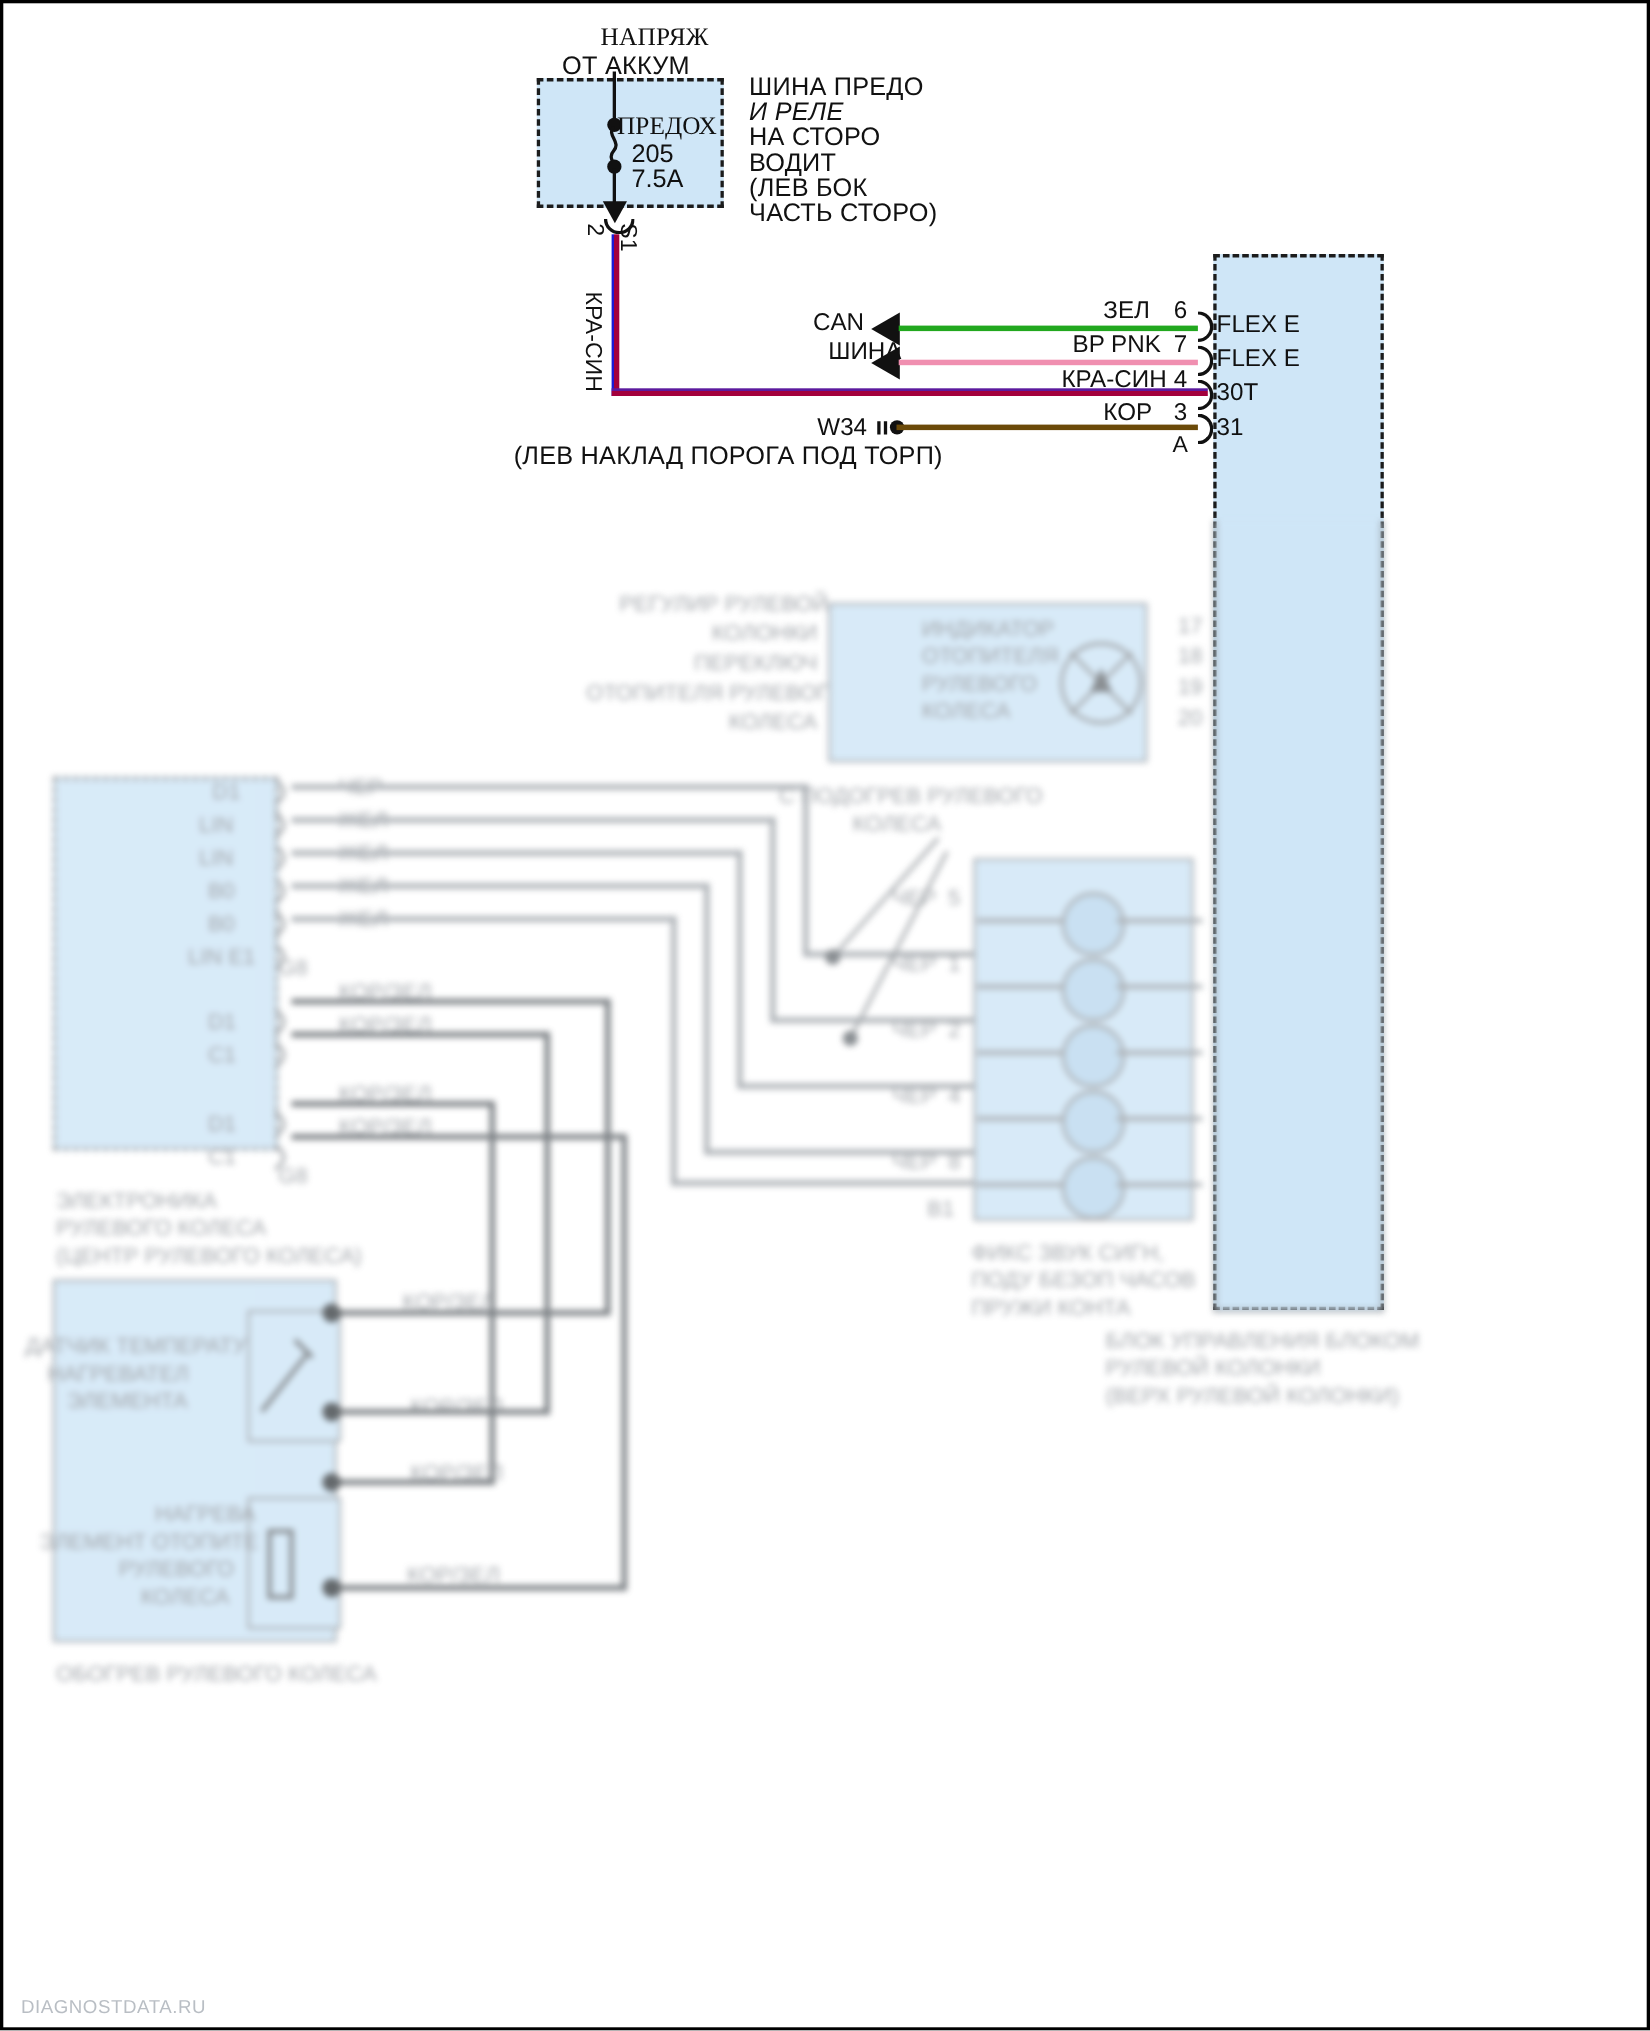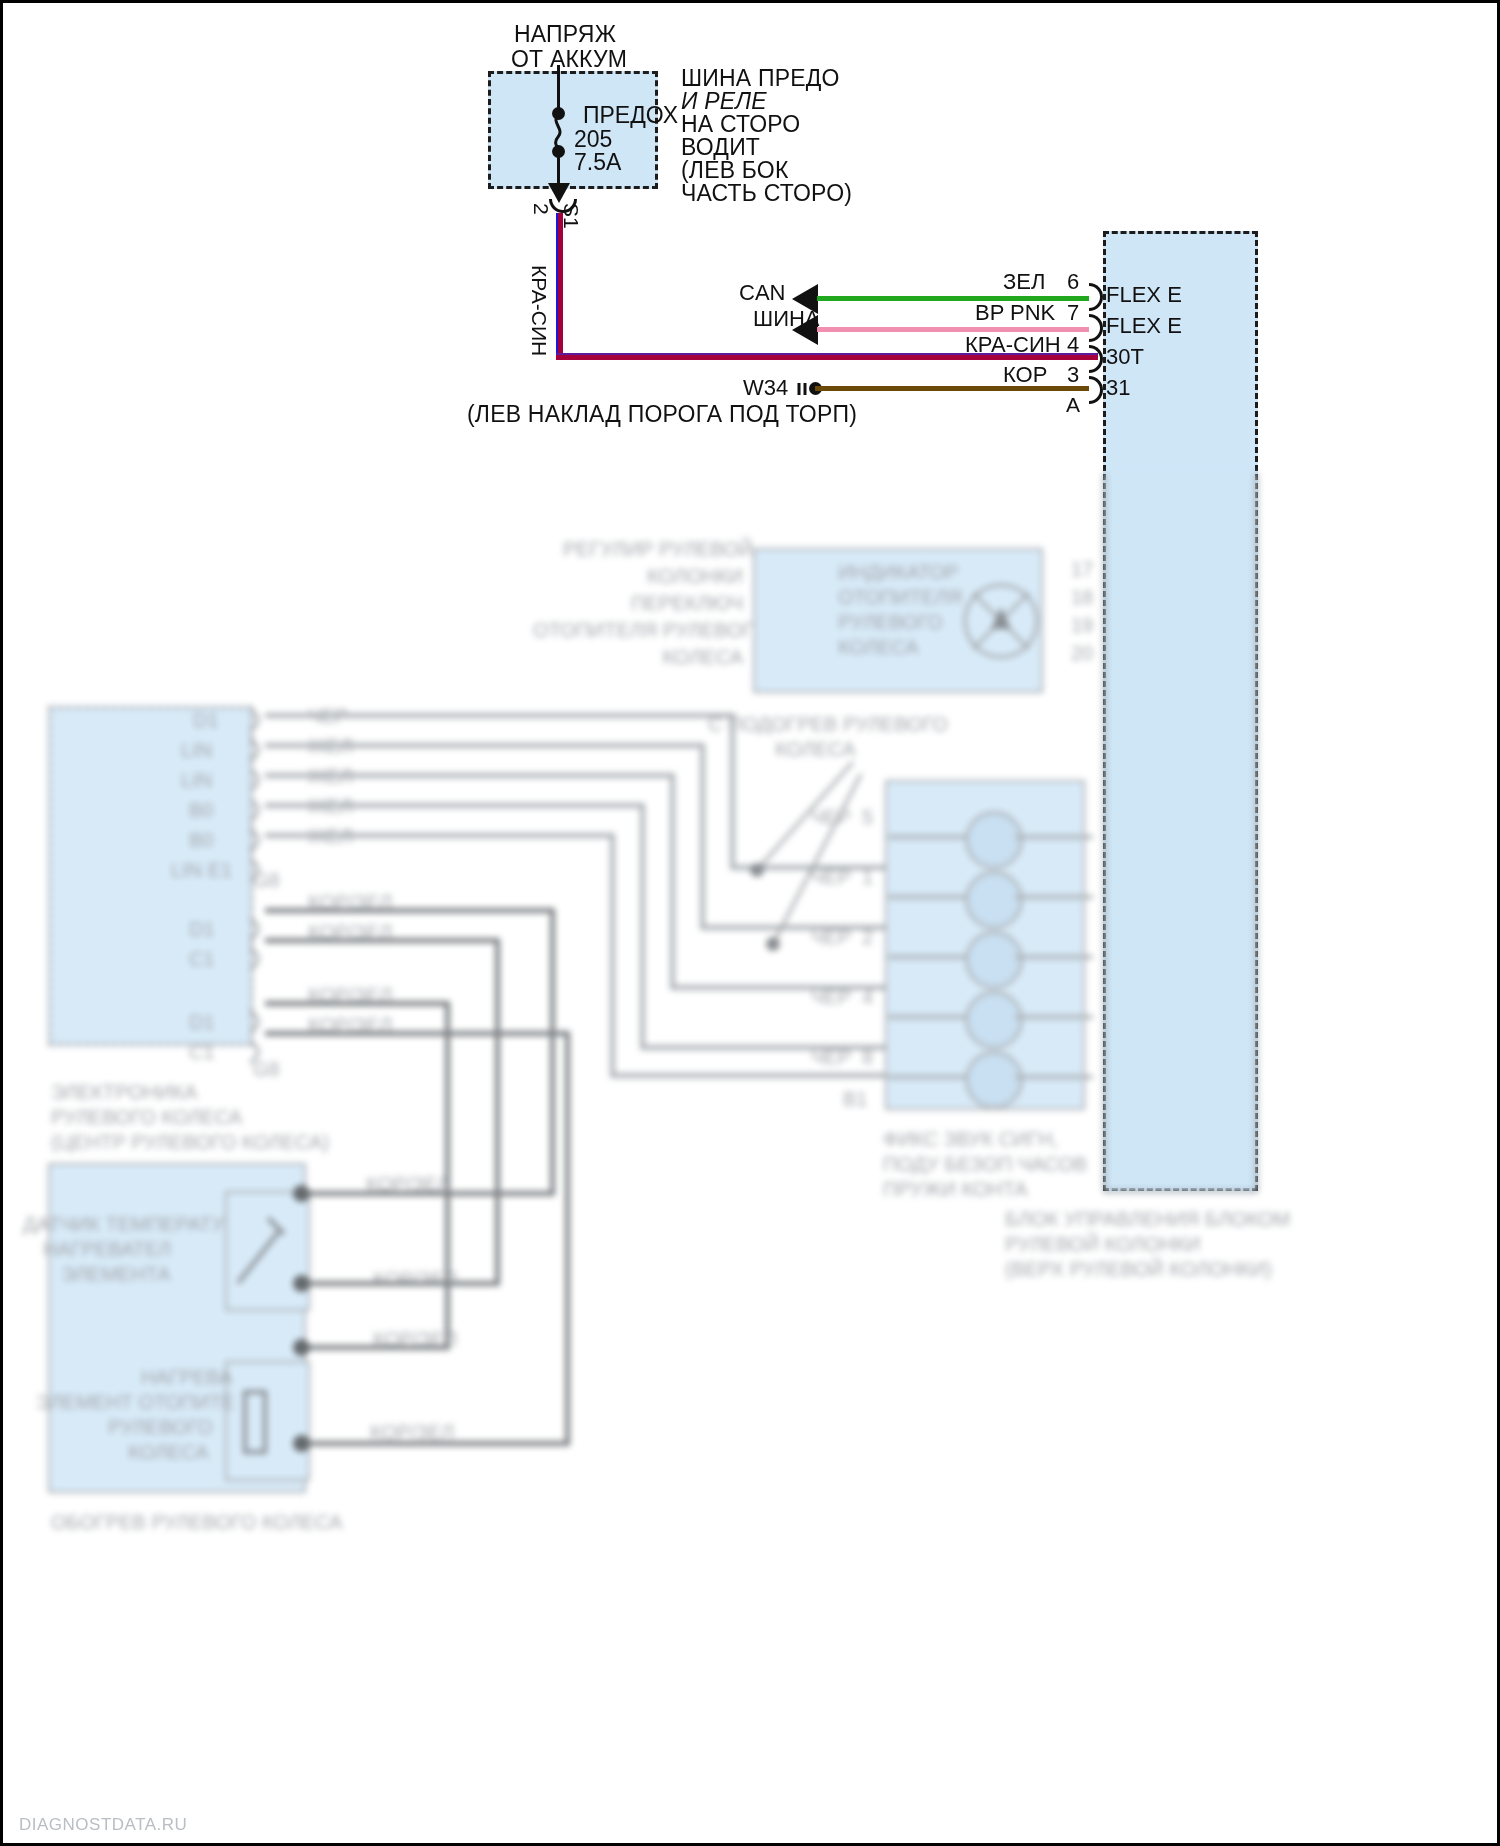--- a/index.html
+++ b/index.html
@@ -135,36 +135,36 @@
     letter-spacing: .5px;
   }
 </style>
 </head>
 <body>
 
 <div id="page">
 
   <div class="abs" style="left:0;top:0;width:1494px;height:470px;">
 
-    <div class="txt t-title" style="left:511px;top:18px;">НАПРЯЖ</div>
+    <div class="txt t-title" style="left:543px;top:18px;font-family:Liberation Serif, serif;">НАПРЯЖ</div>
     <div class="txt t-title" style="left:508px;top:43px;">ОТ АККУМ</div>
 
     <div class="dashbox" style="left:485px;top:68px;width:170px;height:118px;"></div>
 
     <div class="wire w-v" style="left:554px;top:62px;height:52px;background:#111;width:3px;"></div>
 
     <div class="dot" style="left:549px;top:104px;"></div>
     <div class="fuse-sq" style="left:546px;top:112px;">
       <svg width="20" height="40" viewBox="0 0 20 40">
         <path d="M9 0 C 2 8, 16 14, 9 22 C 2 30, 13 34, 9 40" stroke="#111" stroke-width="3" fill="none"></path>
       </svg>
     </div>
     <div class="dot" style="left:549px;top:142px;"></div>
 
-    <div class="txt t-fuse" style="left:580px;top:99px;">ПРЕДОХ</div>
+    <div class="txt t-fuse" style="left:558px;top:99px;font-family:Liberation Serif, serif;">ПРЕДОХ</div>
     <div class="txt t-fuse" style="left:571px;top:123px;">205</div>
     <div class="txt t-fuse" style="left:571px;top:146px;">7.5A</div>
 
     <div class="wire w-v" style="left:554px;top:150px;height:42px;background:#111;width:3px;"></div>
     <div class="arrow-d" style="left:545px;top:180px;"></div>
 
     <div class="txt t-blk" style="left:678px;top:62px;">ШИНА ПРЕДО</div>
     <div class="txt t-blk" style="left:678px;top:85px;font-style:italic;">И РЕЛЕ</div>
     <div class="txt t-blk" style="left:678px;top:108px;">НА СТОРО</div>
     <div class="txt t-blk" style="left:678px;top:131px;">ВОДИТ</div>

